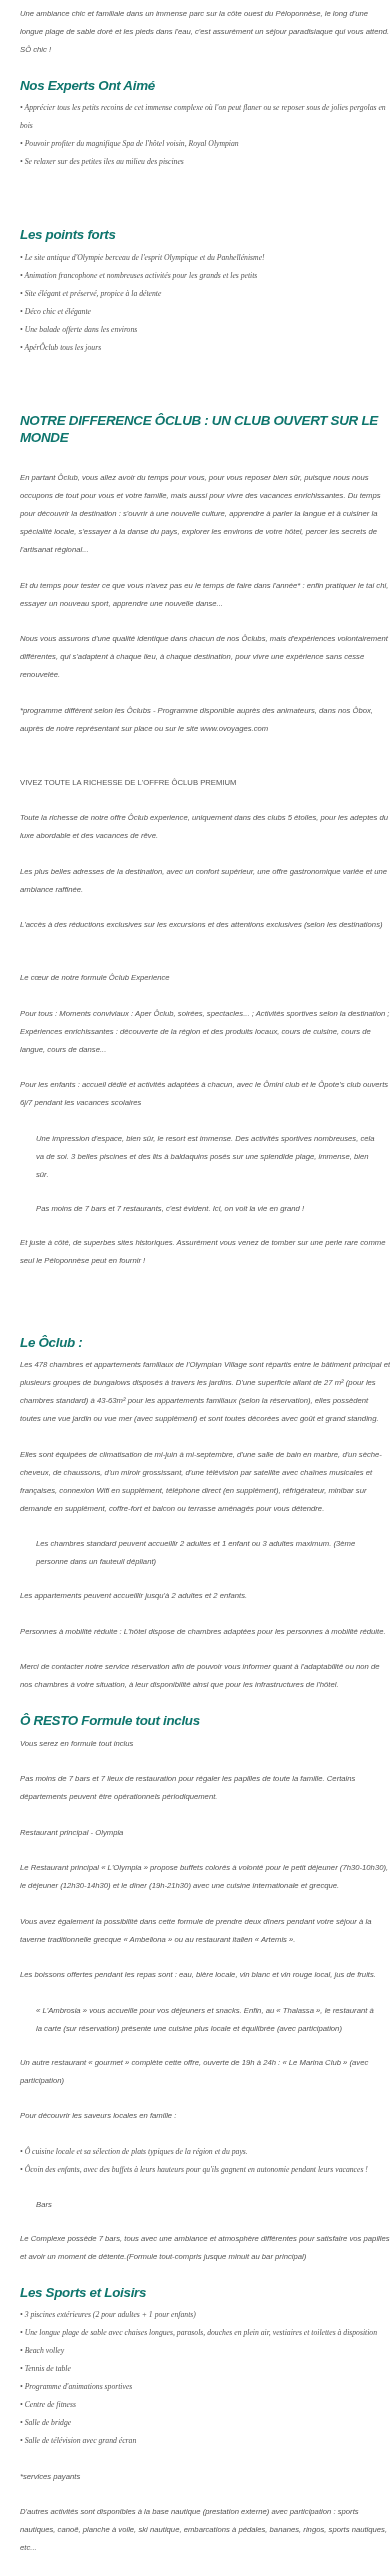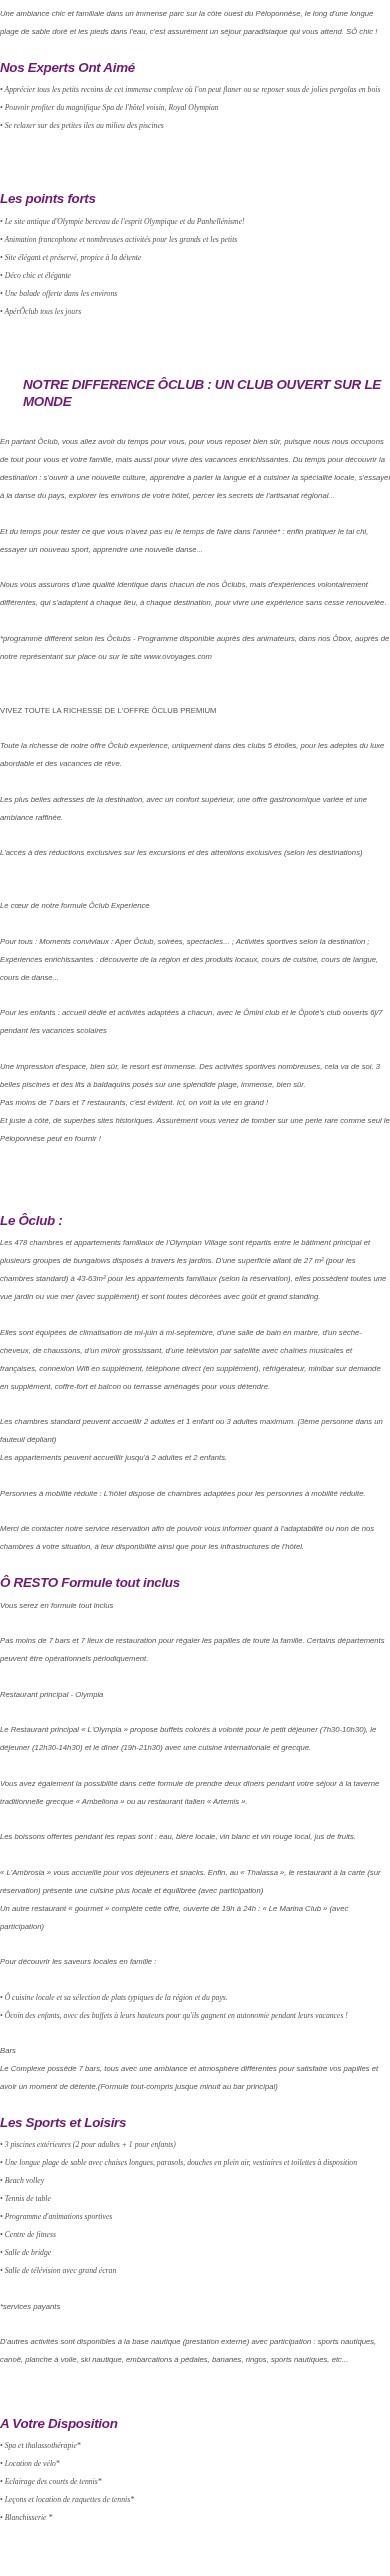--- a/index.html
+++ b/index.html
@@ -9,35 +9,35 @@
     font-style: italic;
     color: #555555;
     font-size: 7.7px;
     line-height: 18px;
   }
   .page { padding: 5.2px 0 10.3px 0; }
   h2 {
     font-family: "Liberation Sans", sans-serif;
     font-style: italic;
     font-weight: bold;
-    color: #701a75;
+    color: #0f766e;
     font-size: 13.4px;
     line-height: 17.5px;
     margin: 0 0 5.2px 0;
     letter-spacing: -0.3px;
   }
-  h2.upper { font-size: 13.4px; margin-left: 23px; }
+  h2.upper { font-size: 13.4px; }
   p { margin: 0 0 17.5px 0; }
-  p.tight { margin: 0; }
+  p.tight { margin: 16px; }
   .gap-s { height: 17.5px; }
   .gap-m { height: 27px; }
   .gap-l { height: 36px; }
   ul.bullets { list-style: none; margin: 0 0 17.5px 0; padding: 0; font-family: Liberation Serif, serif; }
   ul.bullets li::before { content: "\2022  "; }
-  section { margin-bottom: 10.3px; }
+  section { margin-bottom: 10.3px; padding-left: 20px; }
 </style>
 </head>
 <body>
 
 <div class="page">
 
   <section>
     <p>Une ambiance chic et familiale dans un immense parc sur la côte ouest du Péloponnèse, le long d'une longue plage de sable doré et les pieds dans l'eau, c'est assurément un séjour paradisiaque qui vous attend. SÔ chic !</p>
   </section>
 

